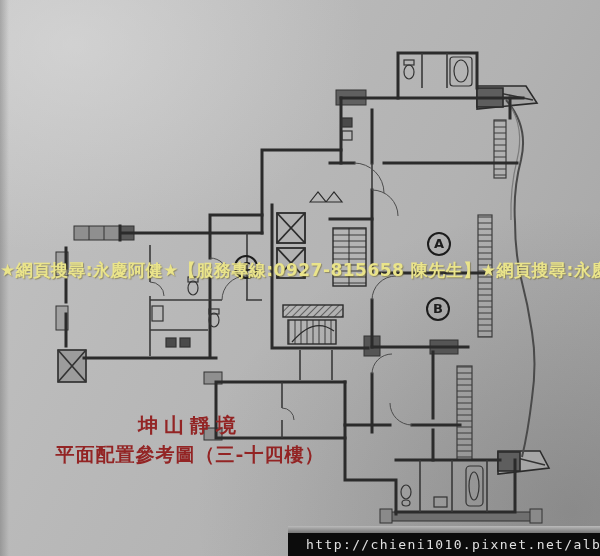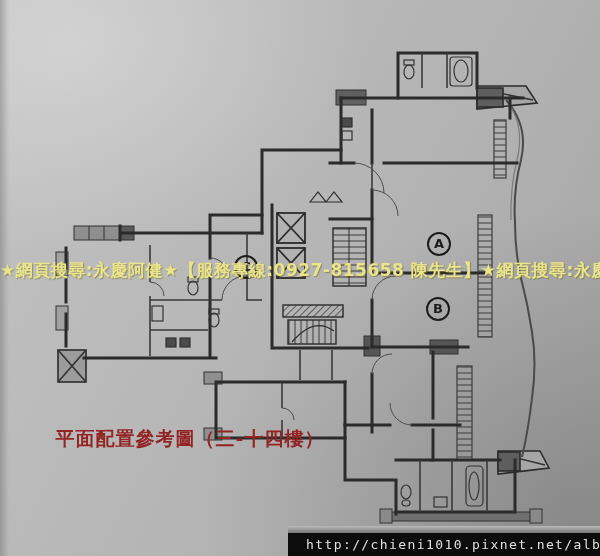--- a/index.html
+++ b/index.html
@@ -21,21 +21,21 @@
   .watermark{
     position:absolute;left:0;top:259px;width:600px;text-align:center;white-space:nowrap;
     font-size:17px;font-weight:bold;color:#eae48a;letter-spacing:.5px;
     text-shadow:1px 1px 1px rgba(110,100,40,.55);overflow:hidden;
   }
   .caption{
     position:absolute;left:30px;top:412px;width:320px;text-align:center;
     font-family:"DejaVu Serif","Liberation Serif",serif;color:#932424;
   }
   .caption .line1{font-size:20px;font-weight:bold;letter-spacing:6px;}
-  .caption .line2{font-size:19px;font-weight:bold;letter-spacing:1px;margin-top:14px;white-space:nowrap;}
+  .caption .line2{font-size:19px;font-weight:bold;letter-spacing:1px;margin-top:3px;white-space:nowrap;}
   .url-fade{position:absolute;left:288px;top:526px;width:312px;height:7px;
     background:linear-gradient(#bababa,#787878);}
   .url-bar{
     position:absolute;left:288px;top:533px;width:312px;height:23px;background:#0c0c0c;
     color:#e0e0e0;font-family:"DejaVu Sans Mono","Liberation Mono",monospace;
     font-size:13px;line-height:23px;letter-spacing:1.4px;padding-left:18px;box-sizing:border-box;
     white-space:nowrap;overflow:hidden;
   }
 </style>
 </head>
@@ -180,17 +180,18 @@
 
   
   <div class="unit-badge" style="left:427px;top:232px">A</div>
   <div class="unit-badge" style="left:426px;top:297px">B</div>
   <div class="unit-badge" style="left:234px;top:255px">C</div>
 </div>
 
 <div class="watermark">★網頁搜尋:永慶阿健★【服務專線:0927-815658 陳先生】★網頁搜尋:永慶阿健★</div>
 
 <div class="caption">
+  <div class="line1">坤山靜境</div>
   <div class="line2">平面配置參考圖（三-十四樓）</div>
 </div>
 
 <div class="url-fade"></div>
 <div class="url-bar">http://chieni1010.pixnet.net/album</div>
 
 </body></html>

